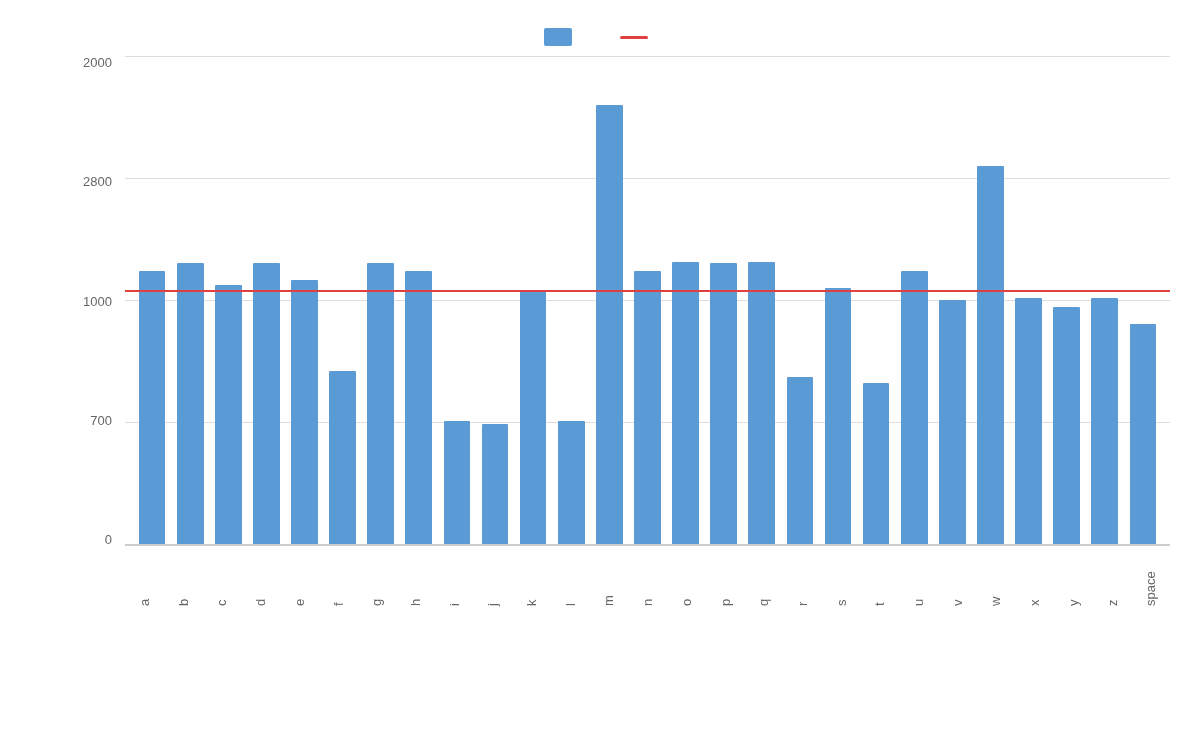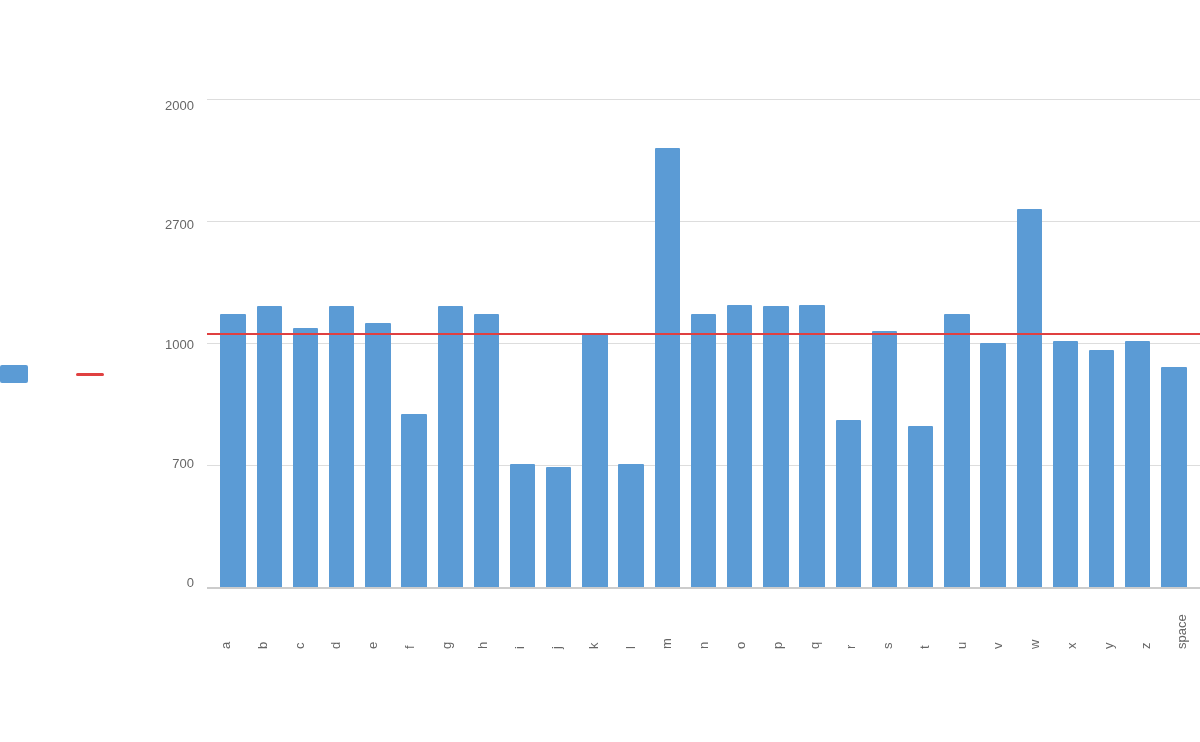--- a/index.html
+++ b/index.html
@@ -9,21 +9,21 @@
       width: 1200px;
       height: 742px;
       overflow: hidden;
     }
     .chart-container {
       width: 1200px;
       height: 742px;
       position: relative;
       background: #fff;
       display: flex;
-      flex-direction: row;
+      flex-direction: column;
       align-items: center;
       padding-top: 16px;
     }
     .chart-title {
       font-size: 32px;
       color: #999;
       font-weight: 300;
       margin-bottom: 12px;
       letter-spacing: 0.5px;
     }
@@ -161,21 +161,21 @@
     <div class="legend-item">
       <div class="legend-line-icon"></div>
       <span></span>
     </div>
   </div>
 
   <div class="chart-area">
 
     <div class="y-axis-labels">
       <span class="y-label">2000</span>
-      <span class="y-label">2700</span>
+      <span class="y-label">2800</span>
       <span class="y-label">1000</span>
       <span class="y-label">700</span>
       <span class="y-label">0</span>
     </div>
 
     <div class="plot-area">
 
       <div class="grid-lines">
         <div class="grid-line" style="top: 0%;"></div>
         <div class="grid-line" style="top: 25%;"></div>

